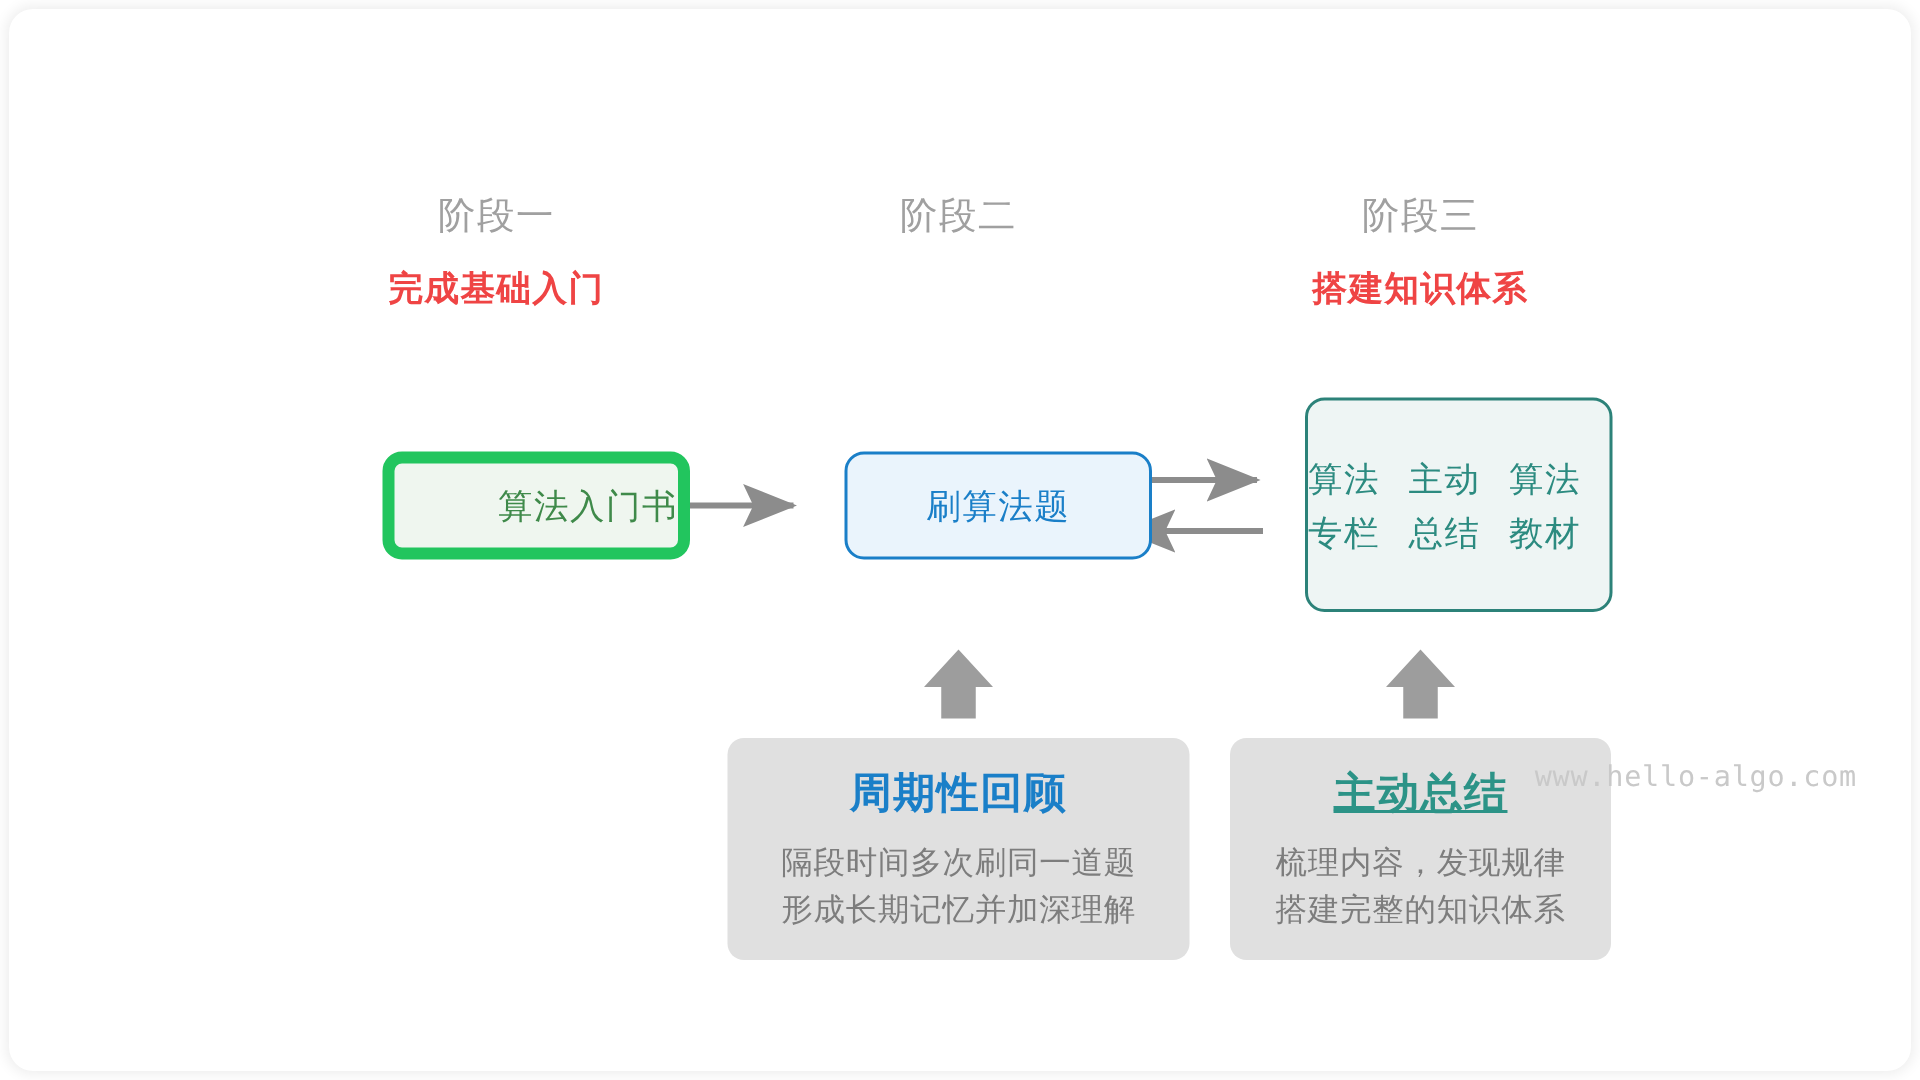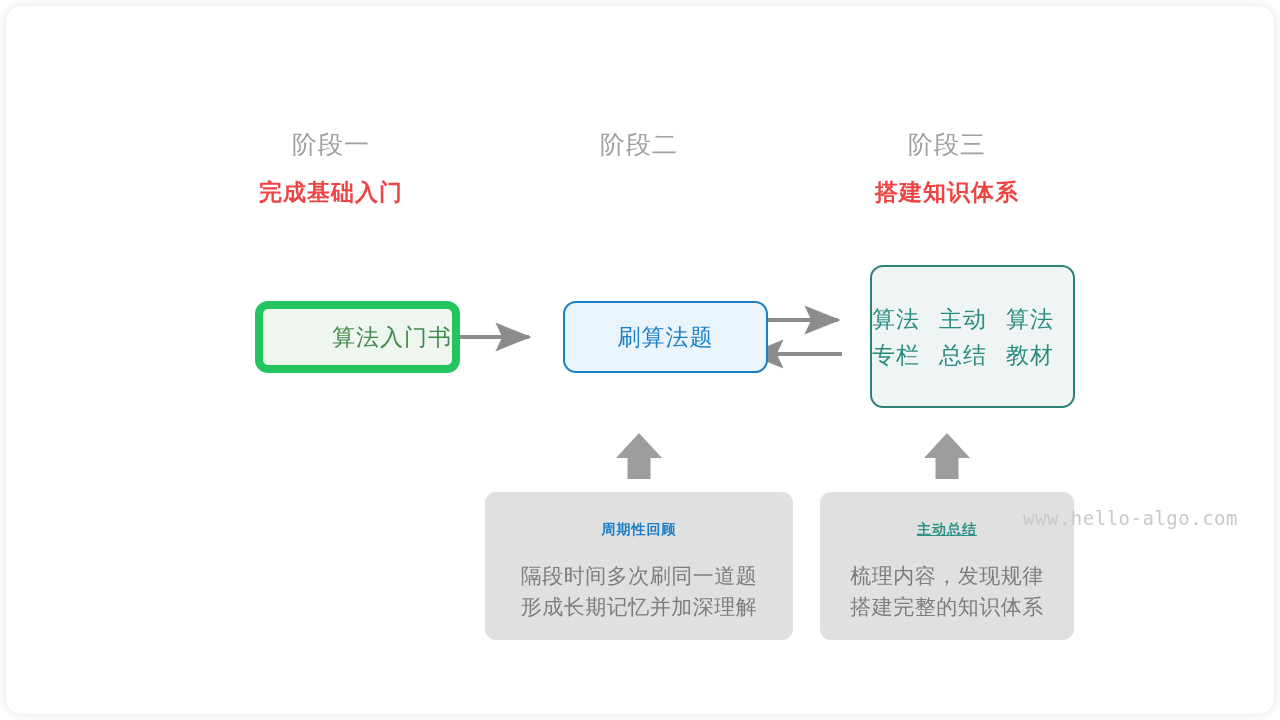--- a/index.html
+++ b/index.html
@@ -96,21 +96,21 @@
   
   .note-card {
     position: absolute;
     box-sizing: border-box;
     background: #e0e0e0;
     border-radius: 11px;
     text-align: center;
     padding-top: 22px;
   }
   .note-title {
-    font-size: 14px;
+    font-size: 28px;
     font-weight: bold;
     letter-spacing: 1px;
     line-height: 30px;
   }
   .note-body {
     font-size: 21px;
     color: #7d7d7d;
     line-height: 31px;
     margin-top: 16px;
     letter-spacing: 0.5px;

